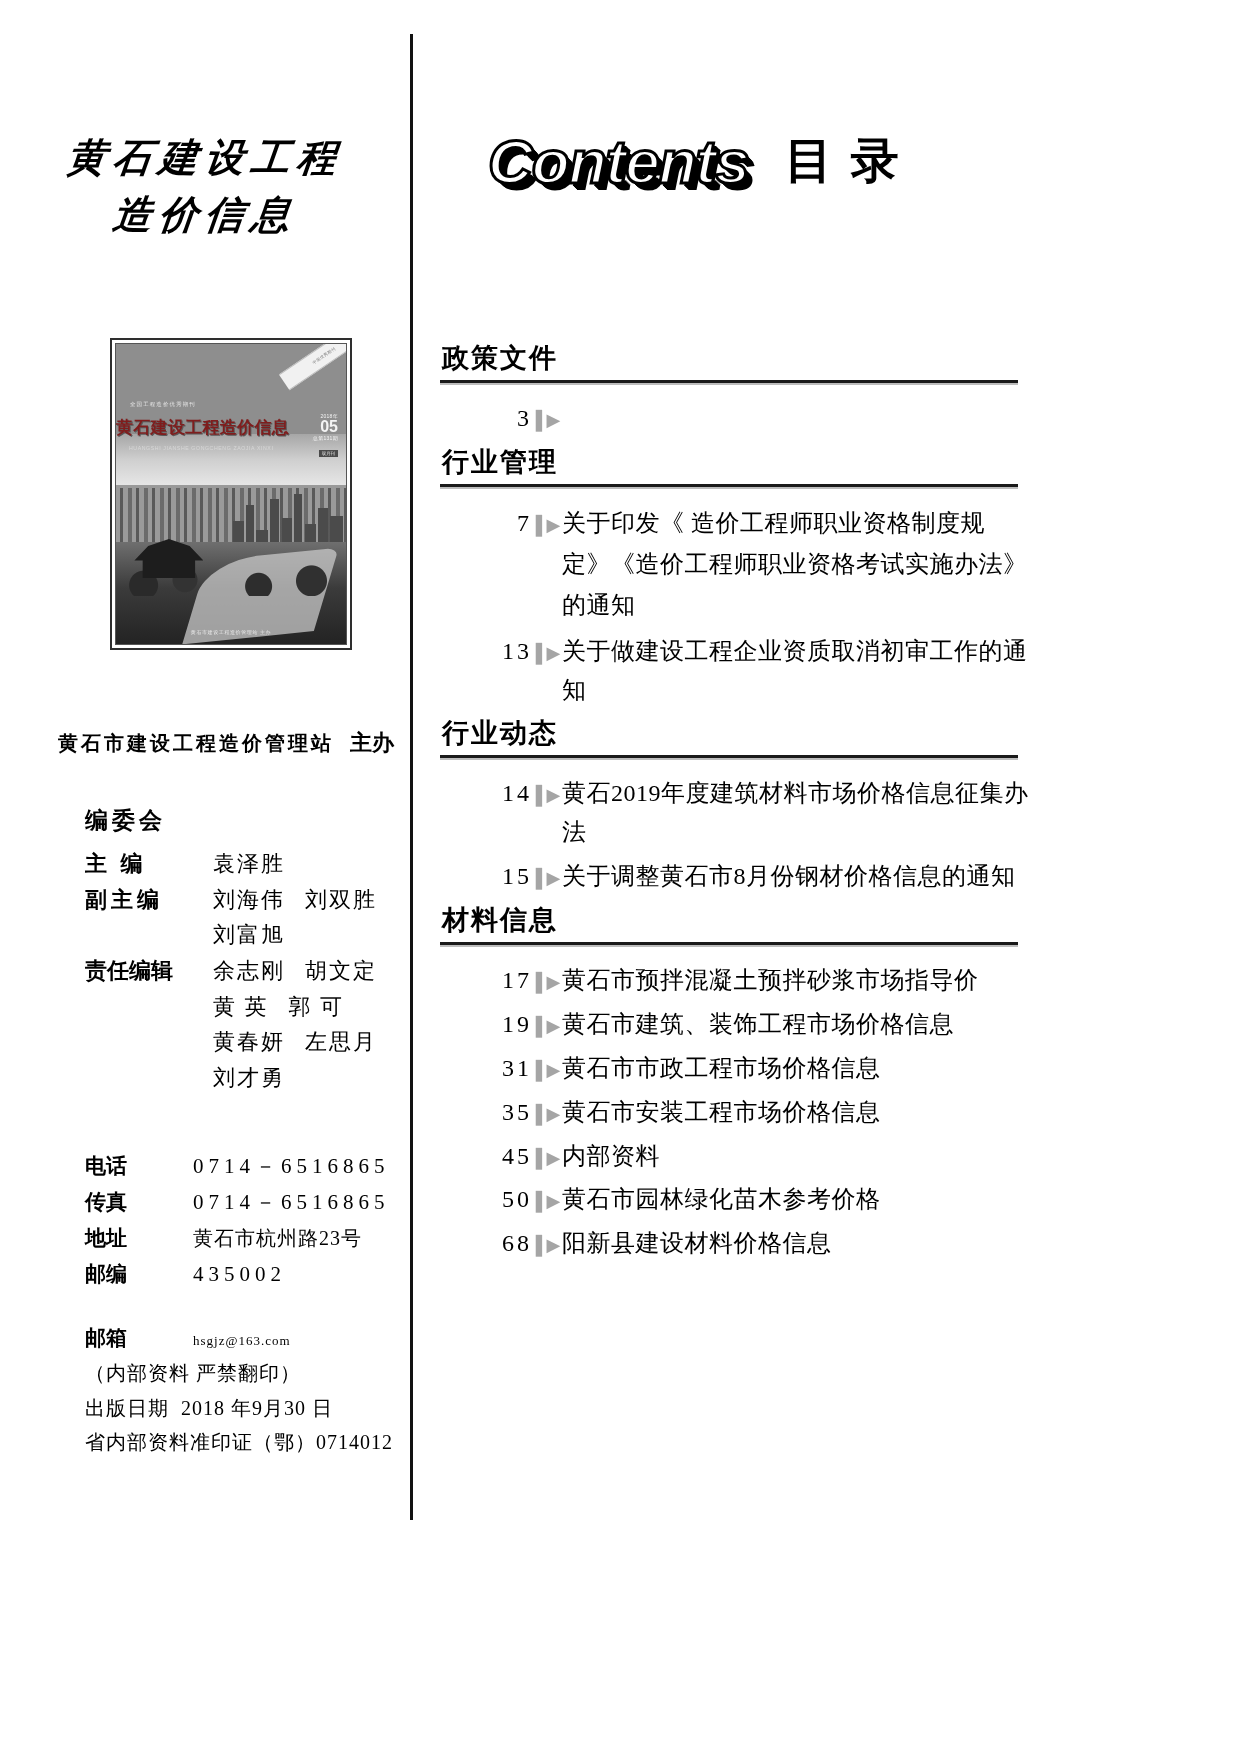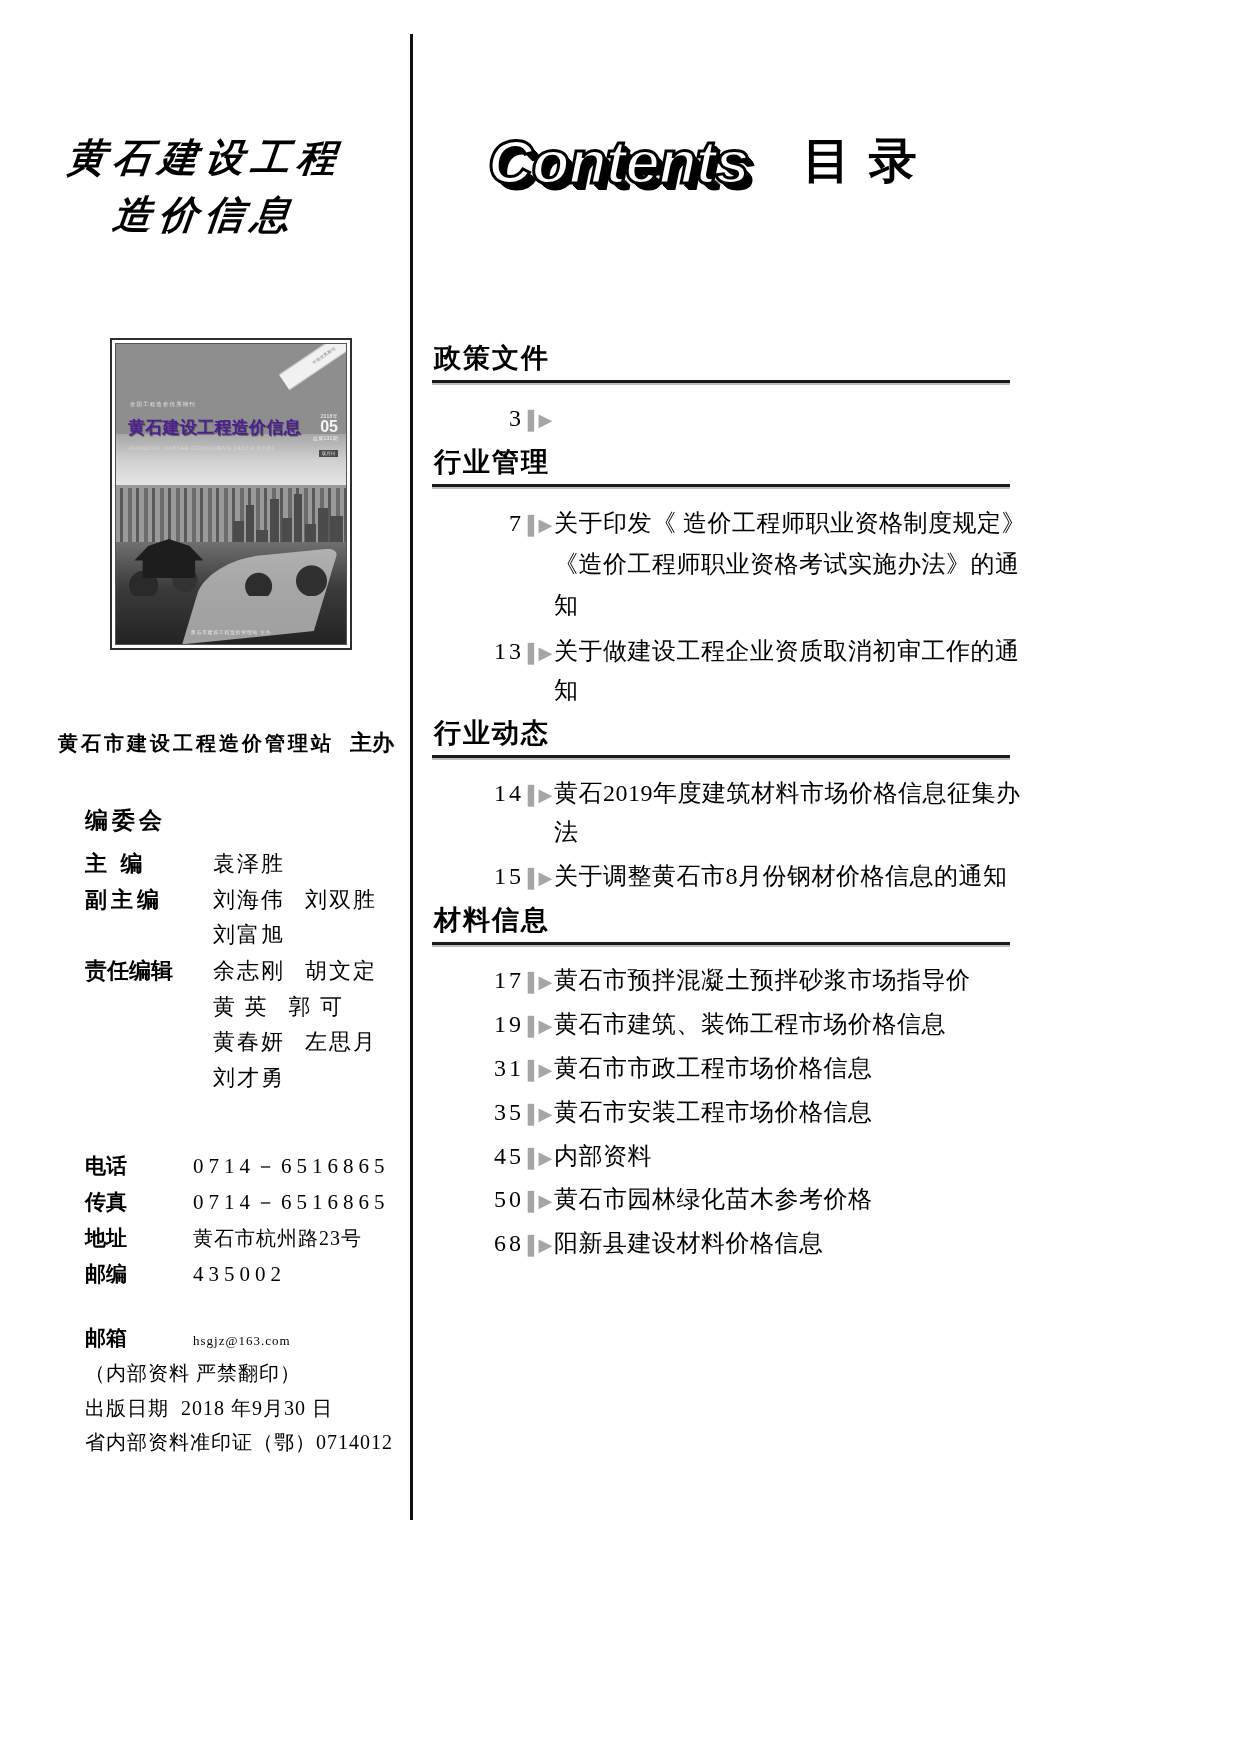--- a/index.html
+++ b/index.html
@@ -120,25 +120,25 @@
     position: absolute;
     left: 14px;
     top: 19%;
     font-size: 5.4px;
     color: #e8e8e8;
     letter-spacing: 1.2px;
     white-space: nowrap;
   }
   .cover-title {
     position: absolute;
-    left: 12px;
+    left: 0;
     top: 24%;
     font-size: 17px;
     font-weight: bold;
-    color: #4c1d95;
+    color: #7f1d1d;
     letter-spacing: 0.3px;
     white-space: nowrap;
     text-shadow: 1px 1px 0 #5a5a5a;
     font-family: "Liberation Sans", sans-serif;
   }
   .cover-pinyin {
     position: absolute;
     left: 13px;
     top: 33.5%;
     font-size: 5.2px;
@@ -351,21 +351,21 @@
     height: 1752px;
   }
 
   .contents-head {
     position: absolute;
     left: 0;
     top: 126px;
     width: 600px;
     display: flex;
     align-items: flex-end;
-    gap: 54px;
+    gap: 36px;
   }
   .contents-word {
     font-family: "Liberation Sans", sans-serif;
     font-size: 62px;
     font-weight: bold;
     font-style: italic;
     letter-spacing: -1px;
     color: #ffffff;
     -webkit-text-stroke: 3px #000;
     text-shadow:
@@ -390,21 +390,21 @@
     font-family: "Liberation Serif", serif;
     white-space: nowrap;
   }
 
   .sections {
     position: absolute;
     left: 0;
     top: 340px;
     width: 600px;
   }
-  .section { margin-bottom: 6px; }
+  .section { margin-bottom: 6px; margin-left: 8px; }
   .sec-title {
     font-family: "Liberation Serif", serif;
     font-size: 27px;
     font-weight: bold;
     letter-spacing: 2px;
     padding-left: 2px;
     margin-bottom: 4px;
   }
   .sec-rule {
     height: 3px;

